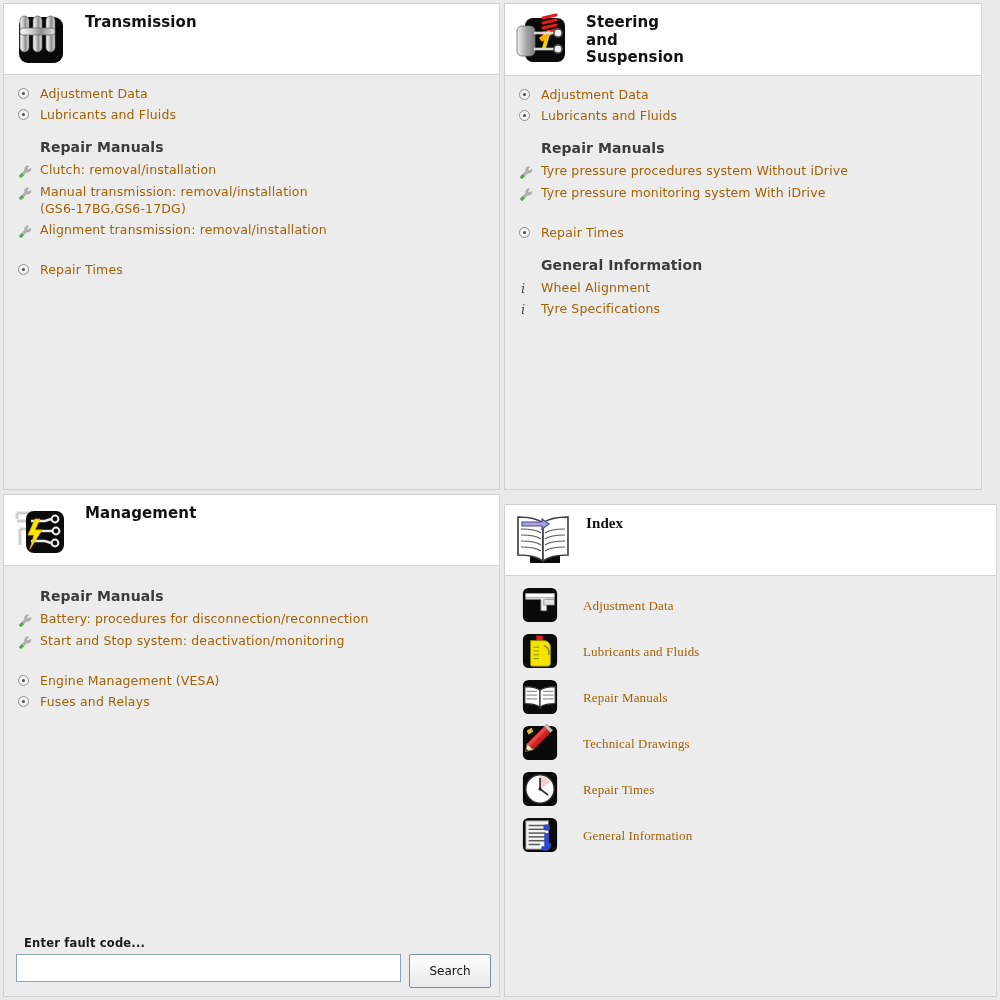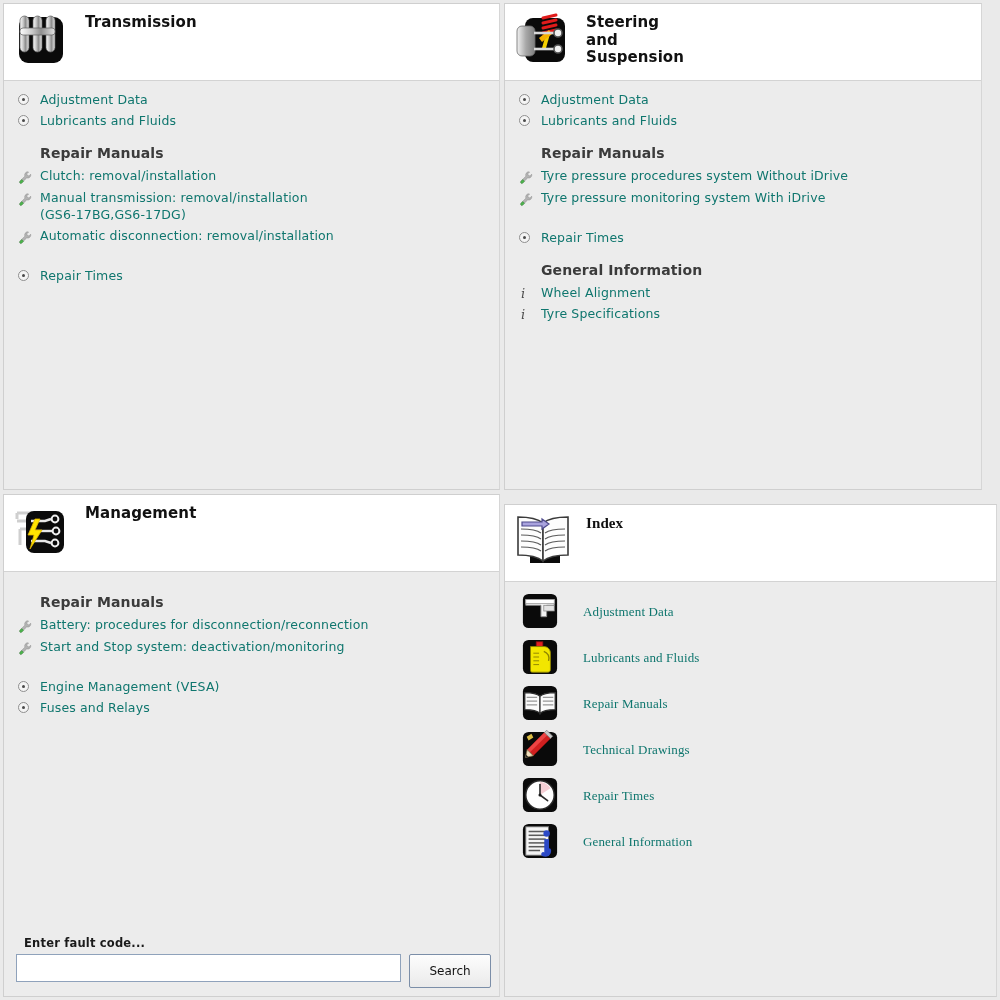--- a/index.html
+++ b/index.html
@@ -36,21 +36,21 @@
   .panel.tr { margin: 3px 18px 2px 2px; }
   .panel.bl { margin: 2px 2px 3px 3px; }
   .panel.br { margin: 12px 3px 3px 2px; font-family: Liberation Serif, serif; }
 
   .panel-header {
     background: #ffffff;
     border-bottom: 1px solid #d3d3d3;
     min-height: 70px;
     display: flex;
     align-items: flex-start;
-    padding: 4px 0 8px 7px;
+    padding: 4px 0 2px 7px;
     flex: 0 0 auto;
   }
   .panel-header.tall { min-height: 72px; }
   .panel-title {
     font-size: 15px;
     font-weight: bold;
     color: #111;
     line-height: 1.18;
     padding-top: 6px;
     padding-left: 10px;
@@ -71,21 +71,21 @@
     cursor: pointer;
   }
   .row .bullet-slot {
     flex: 0 0 22px;
     display: flex;
     justify-content: flex-start;
     align-items: flex-start;
     padding-top: 3px;
   }
   .link {
-    color: #0f766e;
+    color: #a16207;
     font-size: 12.5px;
     line-height: 17px;
     letter-spacing: .15px;
     white-space: pre-wrap;
   }
   .heading {
     color: #3b3b3b;
     font-size: 14px;
     font-weight: bold;
     padding: 14px 0 4px 36px;
@@ -241,21 +241,21 @@
         <span class="link">Manual transmission: removal/installation
 (GS6-17BG,GS6-17DG)</span>
       </div>
       <div class="row">
         <span class="bullet-slot">
           <svg class="ico-wrench" viewBox="0 0 16 16">
               <path d="M11.2 1.5a3.6 3.6 0 0 0-3.3 5l-5.6 5.6a1.4 1.4 0 0 0 2 2l5.6-5.6a3.6 3.6 0 0 0 4.6-4.3l-2 2-1.9-.5-.5-1.9 2-2a3.6 3.6 0 0 0-.9-.3z" fill="#b4b4b4" stroke="#808080" stroke-width=".5"></path>
               <path d="M4.3 10.4l-2 2a1.4 1.4 0 0 0 2 2l2-2z" fill="#4cb54c" stroke="#2f7f2f" stroke-width=".5"></path>
             </svg>
         </span>
-        <span class="link">Automatic disconnection: removal/installation</span>
+        <span class="link">Alignment transmission: removal/installation</span>
       </div>
 
       <div class="spacer-md"></div>
 
       <div class="row">
         <span class="bullet-slot">
             <span class="ico-dot"></span>
           </span>
         <span class="link">Repair Times</span>
       </div>

